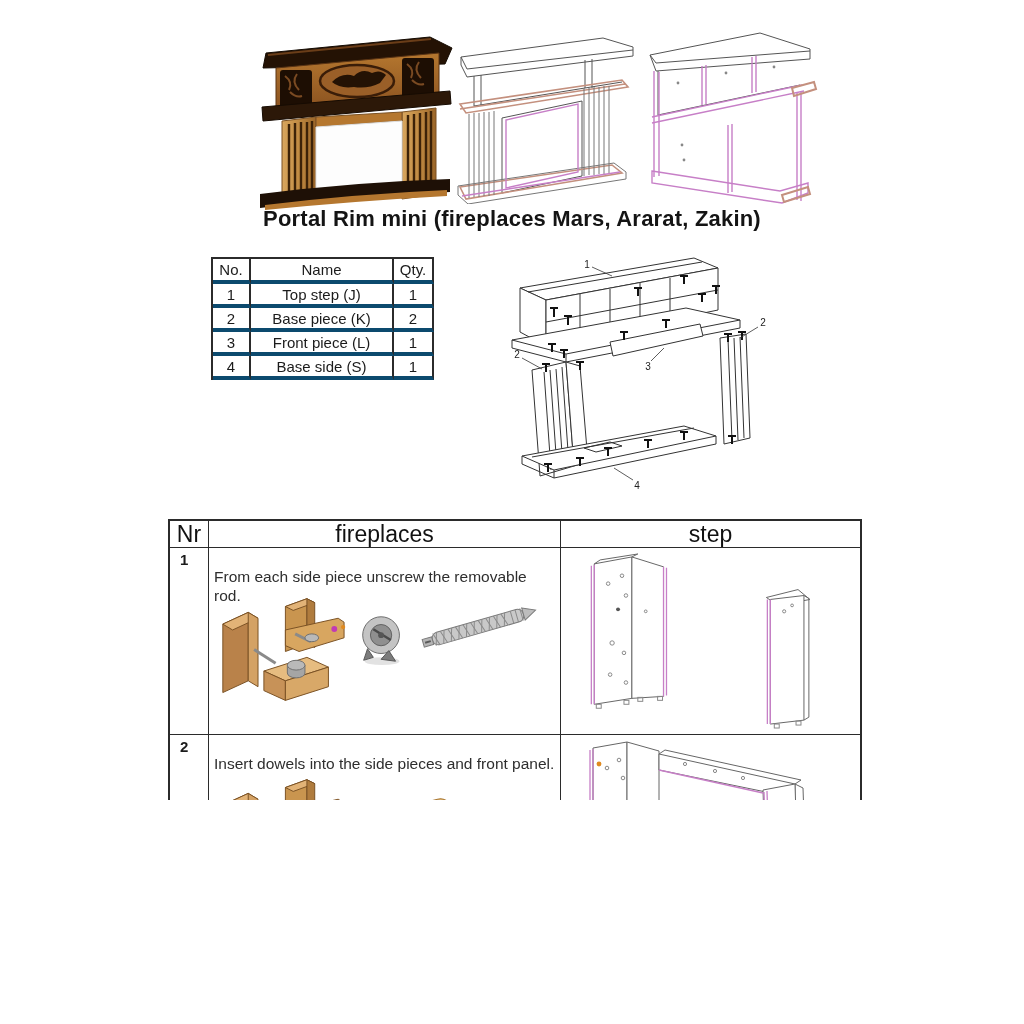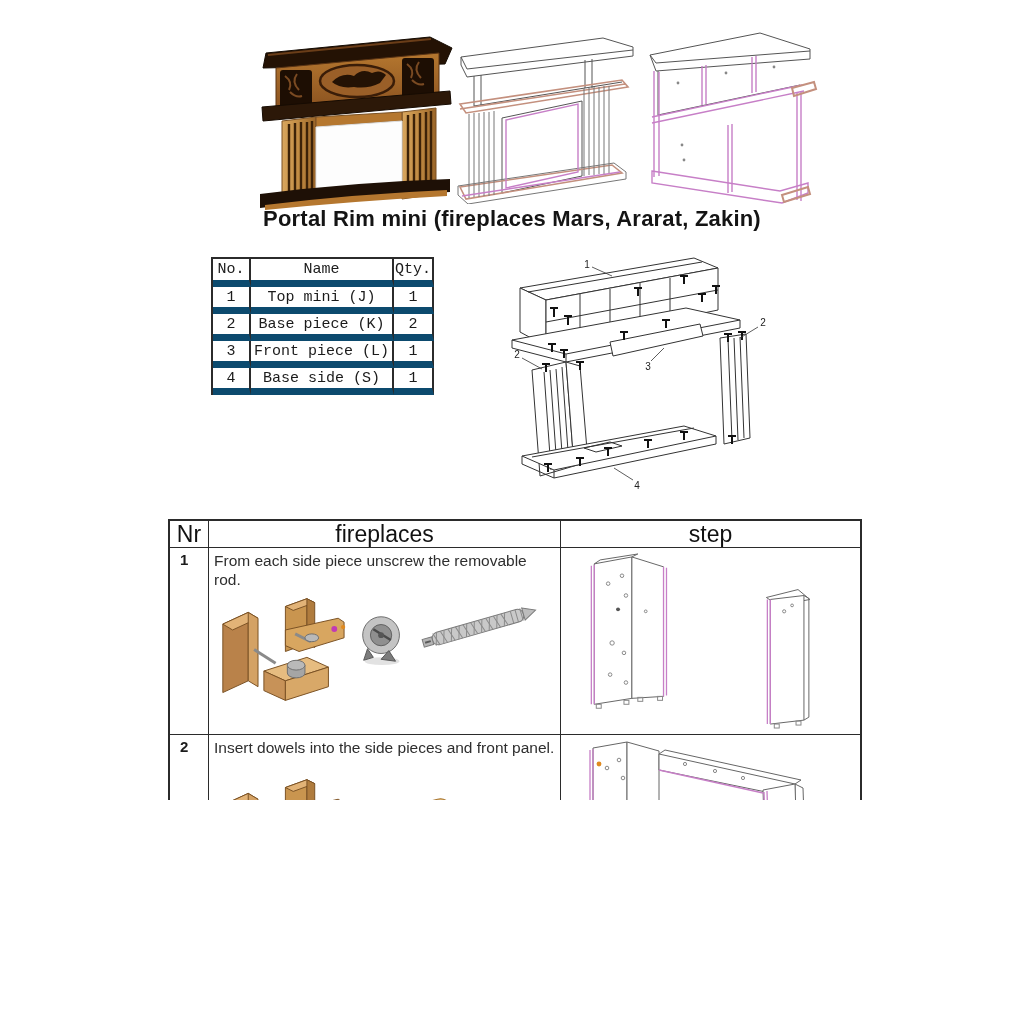--- a/index.html
+++ b/index.html
@@ -9,34 +9,34 @@
 
   
   .title{position:absolute;left:0;top:206px;width:100%;text-align:center;
          font-size:22px;font-weight:bold;color:#141414;letter-spacing:.2px;}
 
   
   .parts-table{position:absolute;left:211px;top:257px;width:221px;
       display:grid;grid-template-columns:38px 143px 40px;
       border-top:2px solid #2b2b2b;border-left:2px solid #2b2b2b;
       font-size:15px;background:#fff;}
-  .pt-cell{border-right:2px solid #2b2b2b;border-bottom:7px solid #0c4a6e;
-      height:20px;display:flex;align-items:center;justify-content:center;font-family:Liberation Mono, monospace;}
+  .pt-cell{border-right:2px solid #2b2b2b;border-bottom:4px solid #0c4a6e;
+      height:20px;display:flex;align-items:center;justify-content:center;}
   .pt-head{height:21px;}
 
   
   .steps-table{position:absolute;left:168px;top:519px;width:690px;height:402px;
       display:grid;grid-template-columns:39px 352px 1fr;grid-template-rows:27px 187px 1fr;
       border:2px solid #2b2b2b;background:#fff;}
   .st-cell{border-right:1.5px solid #2b2b2b;border-bottom:1.5px solid #2b2b2b;position:relative;overflow:hidden;}
   .st-cell.last-col{border-right:none;}
   .st-cell.last-row{border-bottom:none;}
   .st-head{display:flex;align-items:center;justify-content:center;font-size:23px;color:#111;}
   .st-nr{font-weight:bold;font-size:15px;padding:3px 0 0 10px;box-sizing:border-box;}
-  .st-op-text{padding:3px 3px 0 5px;font-size:15.5px;color:#2e2e2e;line-height:1.25;}
+  .st-op-text{padding:3px 3px 0 5px;font-size:15.5px;color:#2e2e2e;line-height:1.25;margin-top:16px;}
 
   svg{display:block;}
   .lbl{font-family:"Liberation Sans",sans-serif;font-size:10px;fill:#222;}
 </style>
 </head>
 <body>
 
 <div class="page">
 
   <svg class="abs" style="left:252px;top:24px;" width="206" height="186" viewBox="0 0 206 186">
@@ -128,21 +128,21 @@
   </svg>
 
   <div class="title">Portal Rim mini (fireplaces Mars, Ararat, Zakin)</div>
 
   <div class="parts-table">
     <div class="pt-cell pt-head">No.</div>
     <div class="pt-cell pt-head">Name</div>
     <div class="pt-cell pt-head">Qty.</div>
 
     <div class="pt-cell">1</div>
-    <div class="pt-cell">Top mini (J)</div>
+    <div class="pt-cell">Top step (J)</div>
     <div class="pt-cell">1</div>
 
     <div class="pt-cell">2</div>
     <div class="pt-cell">Base piece (K)</div>
     <div class="pt-cell">2</div>
 
     <div class="pt-cell">3</div>
     <div class="pt-cell">Front piece (L)</div>
     <div class="pt-cell">1</div>
 

